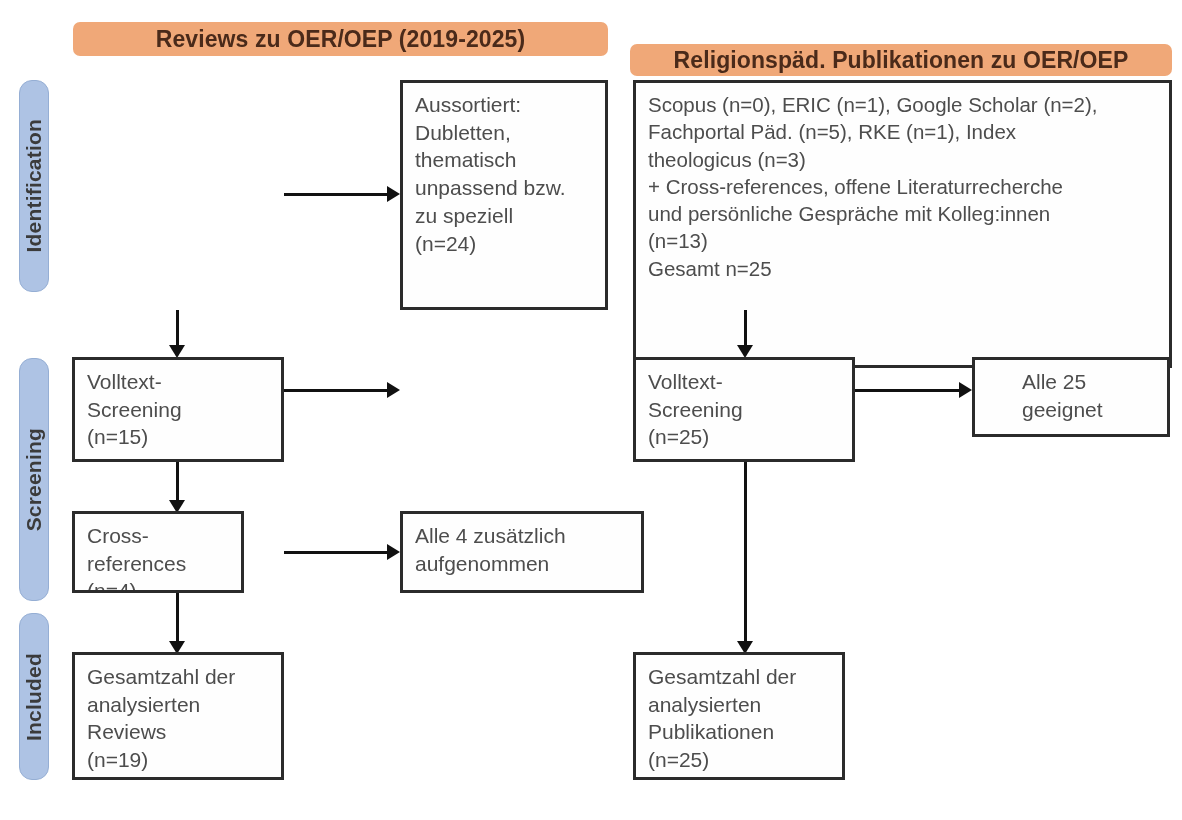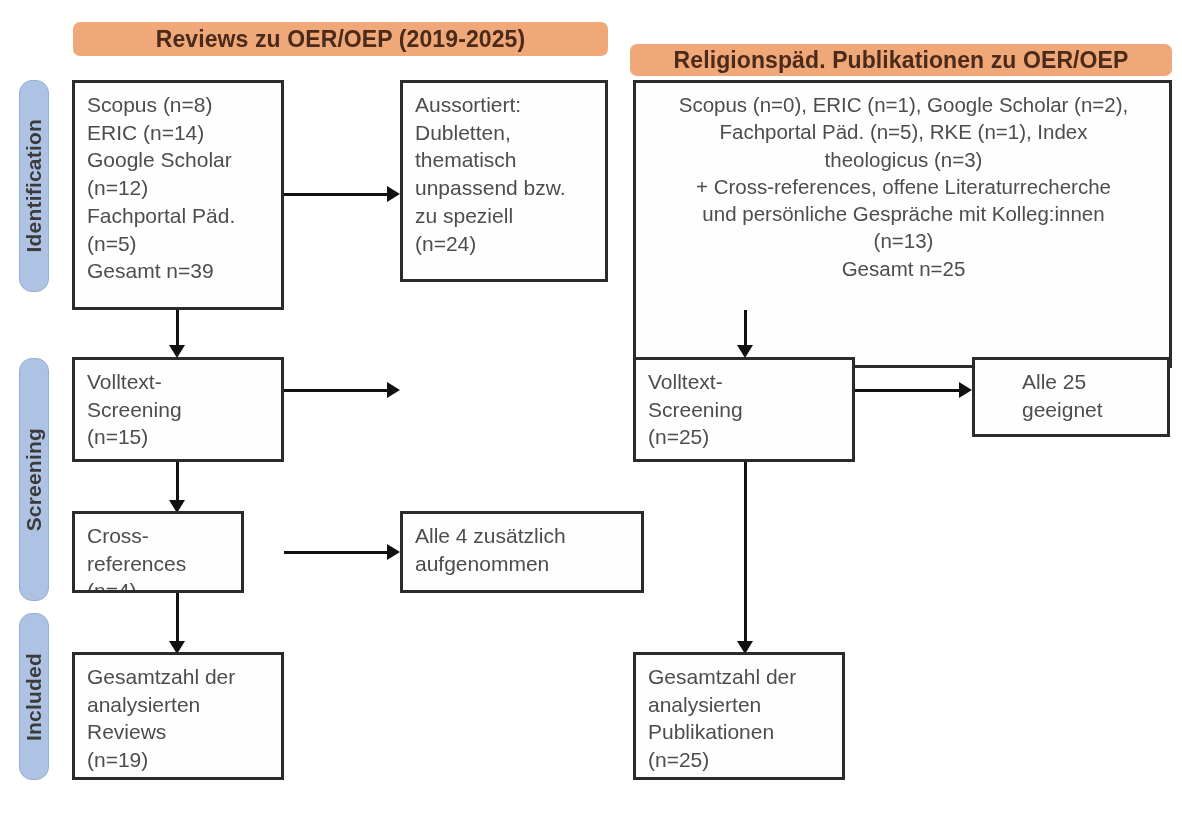--- a/index.html
+++ b/index.html
@@ -101,29 +101,22 @@
   </div>
 
   <div class="stage-badge" style="left:19px;top:358px;width:30px;height:243px;">
     <span>Screening</span>
   </div>
 
   <div class="stage-badge" style="left:19px;top:613px;width:30px;height:167px;">
     <span>Included</span>
   </div>
 
-  <div class="box" style="left:72px;top:80px;width:212px;height:230px;">Scopus (n=8)
-ERIC (n=14)
-Google Scholar
-(n=12)
-Fachportal Päd.
-(n=5)
-Gesamt n=39</div>
 
-  <div class="box" style="left:400px;top:80px;width:208px;height:202px;">Aussortiert:
+  <div class="box" style="left:400px;top:80px;width:208px;height:230px;">Aussortiert:
 Dubletten,
 thematisch
 unpassend bzw.
 zu speziell
 (n=24)</div>
 
   <div class="line-h" style="left:284px;top:193px;width:103px;"></div>
   <div class="arrow-r" style="left:387px;top:186px;"></div>
 
   <div class="line-v" style="left:176px;top:310px;height:35px;"></div>
@@ -150,21 +143,21 @@
   <div class="arrow-r" style="left:387px;top:544px;"></div>
 
   <div class="line-v" style="left:176px;top:593px;height:48px;"></div>
   <div class="arrow-d" style="left:169px;top:641px;"></div>
 
   <div class="box" style="left:72px;top:652px;width:212px;height:128px;">Gesamtzahl der
 analysierten
 Reviews
 (n=19)</div>
 
-  <div class="box wide" style="left:633px;top:80px;width:539px;height:288px;text-align:center;">Scopus (n=0), ERIC (n=1), Google Scholar (n=2),
+  <div class="box wide" style="left:633px;top:80px;width:539px;height:288px;">Scopus (n=0), ERIC (n=1), Google Scholar (n=2),
 Fachportal Päd. (n=5), RKE (n=1), Index
 theologicus (n=3)
 + Cross-references, offene Literaturrecherche
 und persönliche Gespräche mit Kolleg:innen
 (n=13)
 Gesamt n=25</div>
 
   <div class="line-v" style="left:744px;top:310px;height:35px;"></div>
   <div class="arrow-d" style="left:737px;top:345px;"></div>
 

